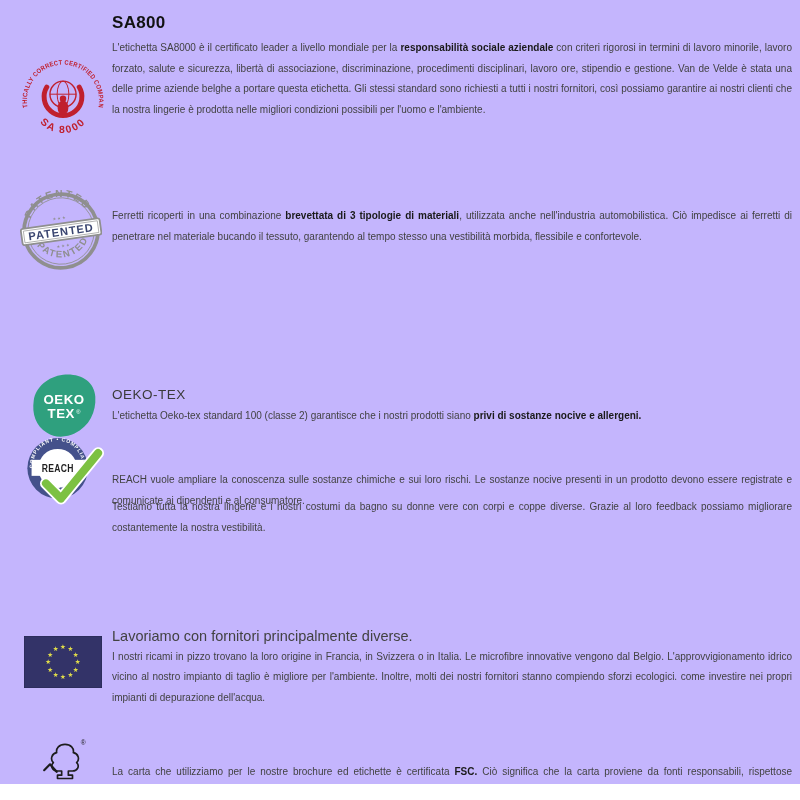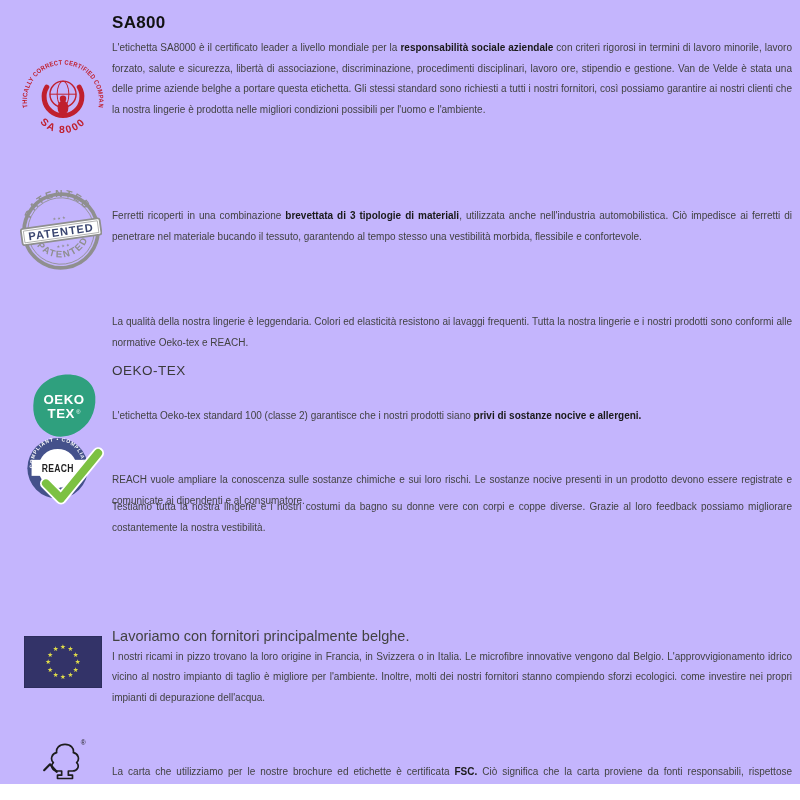--- a/index.html
+++ b/index.html
@@ -4,21 +4,21 @@
 <style>
   html,body{margin:0;padding:0;background:#ffffff;}
   .page{
     position:relative;width:800px;height:784px;overflow:hidden;background:#c4b5fd;
     font-family:"Liberation Sans",sans-serif;color:#424242;text-decoration:underline;
   }
   .abs{position:absolute;}
   .text-col{left:112px;width:680px;}
   h2.sec{margin:0;font-size:17px;font-weight:700;color:#121212;letter-spacing:0.3px;}
   .h-sa{font-size:16px;font-weight:600;color:#1c1c1c;letter-spacing:0.4px;}
-  .label{font-size:13.5px;font-weight:400;color:#3a3a3a;letter-spacing:0.5px;}
+  .label{font-size:13.5px;font-weight:400;color:#3a3a3a;letter-spacing:0.5px;margin-top:24px;}
   p.body{margin:0;font-size:10px;line-height:20.6px;text-align:justify;color:#424242;}
   p.body .b{font-weight:700;color:#1a1a1a;}
   .line1{font-size:14.5px;line-height:20.6px;color:#424242;}
   svg text{font-family:"Liberation Sans",sans-serif;}
   .fsc-serif{font-family:"Liberation Serif",serif;}
 </style>
 </head>
 <body>
 
 <div class="page">
@@ -62,21 +62,20 @@
       <rect x="1.5" y="41" width="97" height="20" rx="2.5" fill="#ffffff" stroke="#8f8f8f" stroke-width="2.2"></rect>
       <rect x="4.5" y="43.8" width="91" height="14.4" fill="none" stroke="#8f8f8f" stroke-width="0.8"></rect>
       <text x="50" y="55.8" font-size="13.5" font-weight="800" fill="#3a4570" letter-spacing="1.2" text-anchor="middle">PATENTED</text>
       <text x="50" y="70" font-size="5" fill="#8f8f8f" text-anchor="middle">★ ★ ★</text>
       <text font-size="11.5" font-weight="700" fill="#8f8f8f" letter-spacing="2">
         <textPath href="#patArcBottom" startOffset="50%" text-anchor="middle">PATENTED</textPath>
       </text>
     </g>
   </svg>
 
-  <p class="abs text-col body" style="top:312px;">La qualità della nostra lingerie è leggendaria. Colori ed elasticità resistono ai lavaggi frequenti. Tutta la nostra lingerie e i nostri prodotti sono conformi alle normative Oeko-tex e REACH.</p>
 
   <div class="abs text-col label" style="top:363px;">OEKO-TEX</div>
   <p class="abs text-col body" style="top:406px;"><span>L'etichetta Oeko-tex standard 100 (classe 2) garantisce che i nostri prodotti siano </span><span class="b">privi di sostanze nocive e allergeni.</span></p>
 
   <svg class="abs" style="left:27px;top:372px;" width="76" height="72" viewBox="0 0 80 76">
     <path d="M 38,3 C 56,1 71,10 72,26 C 73,42 66,57 50,65 C 42,69 29,70 21,64 C 9,57 5,44 7,30 C 9,16 22,5 38,3 Z" fill="#2fa07e"></path>
     <text x="39" y="34" font-size="14" font-weight="700" fill="#ffffff" letter-spacing="0.5" text-anchor="middle">OEKO</text>
     <text x="36" y="49" font-size="14" font-weight="700" fill="#ffffff" letter-spacing="0.5" text-anchor="middle">TEX</text>
     <text x="52" y="44" font-size="6" fill="#ffffff">®</text>
   </svg>
@@ -97,21 +96,21 @@
     <text font-size="6" font-weight="700" fill="#ffffff" letter-spacing="1">
       <textPath href="#reachArcBottom" startOffset="50%" text-anchor="middle">COMPLIANT</textPath>
     </text>
     <text x="40" y="43" font-size="14" font-weight="800" fill="#1f1f1f" letter-spacing="0.5" text-anchor="middle" textLength="38" lengthAdjust="spacingAndGlyphs">REACH</text>
     <path d="M 26,56 L 44,74 L 88,20" fill="none" stroke="#ffffff" stroke-width="14" stroke-linecap="round" stroke-linejoin="round"></path>
     <path d="M 26,56 L 44,74 L 88,20" fill="none" stroke="#7cc142" stroke-width="9.5" stroke-linecap="round" stroke-linejoin="round"></path>
   </svg>
 
   <p class="abs text-col body" style="top:497px;">Testiamo tutta la nostra lingerie e i nostri costumi da bagno su donne vere con corpi e coppe diverse. Grazie al loro feedback possiamo migliorare costantemente la nostra vestibilità.</p>
 
-  <div class="abs text-col line1" style="top:626px;">Lavoriamo con fornitori principalmente belghe.</div>
+  <div class="abs text-col line1" style="top:626px;">Lavoriamo con fornitori principalmente diverse.</div>
   <p class="abs text-col body" style="top:646.6px;">I nostri ricami in pizzo trovano la loro origine in Francia, in Svizzera o in Italia. Le microfibre innovative vengono dal Belgio. L'approvvigionamento idrico vicino al nostro impianto di taglio è migliore per l'ambiente. Inoltre, molti dei nostri fornitori stanno compiendo sforzi ecologici. come investire nei propri impianti di depurazione dell'acqua.</p>
 
   <svg class="abs" style="left:24px;top:636px;" width="78" height="52" viewBox="0 0 90 60">
     <rect x="0" y="0" width="90" height="60" fill="#333368" stroke="#26264f" stroke-width="1"></rect>
     <g fill="#dfdb4a" font-size="7.5" text-anchor="middle">
       <text x="45" y="15.5">★</text>
       <text x="53.5" y="17.8">★</text>
       <text x="59.7" y="24">★</text>
       <text x="62" y="32.5">★</text>
       <text x="59.7" y="41">★</text>

